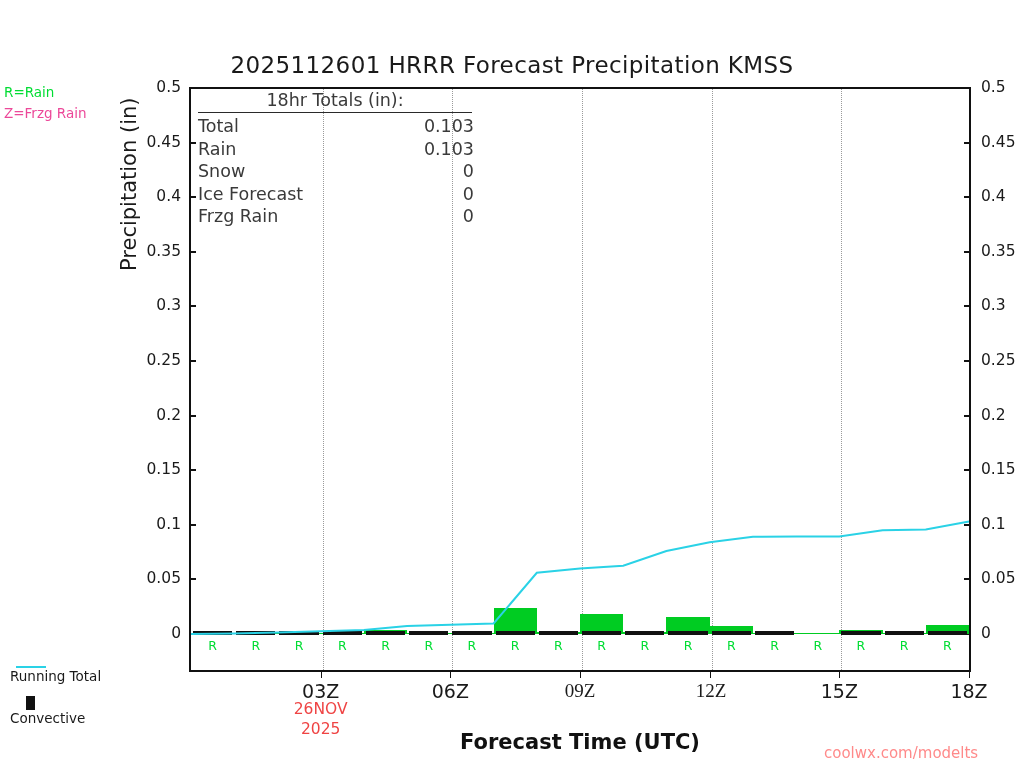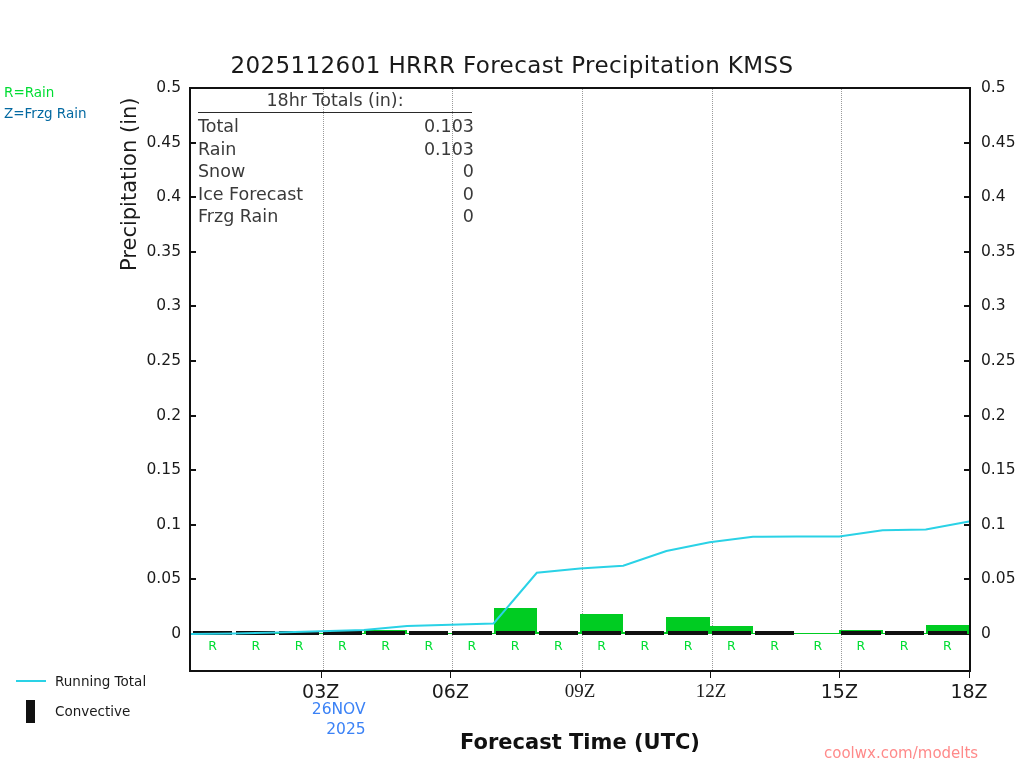--- a/index.html
+++ b/index.html
@@ -92,22 +92,22 @@
     position: absolute;
     font-size: 19px;
     color: #1a1a1a;
     text-align: center;
     width: 90px;
     white-space: nowrap;
   }
   .xtick-sub {
     position: absolute;
     font-size: 15.5px;
-    color: #3b82f6;
-    text-align: right;
+    color: #ef4444;
+    text-align: center;
     width: 90px;
     white-space: nowrap;
   }
   .tick-mark-x {
     position: absolute;
     height: 6px;
     width: 0;
     border-left: 1px solid #111111;
   }
 
@@ -155,21 +155,21 @@
     display: flex;
     justify-content: space-between;
     line-height: 22.6px;
     padding: 0 4px 0 6px;
     white-space: nowrap;
   }
   .stats-row .sv { text-align: right; }
 
   
   .bottom-legend { position: absolute; left: 10px; top: 666px; width: 175px; }
-  .bl-row { display: flex; align-items: center; height: 30px; }
+  .bl-row { display: flex; height: 30px; flex-direction: column; }
   .bl-swatch-line {
     width: 30px; height: 0;
     border-top: 2px solid #2ad2e6;
     margin: 0 9px 0 6px;
   }
   .bl-swatch-bar {
     width: 9px; height: 23px;
     background: #111111;
     margin: 0 20px 0 16px;
   }
@@ -196,21 +196,21 @@
 </style>
 </head>
 <body>
 
 <div id="stage">
 
   <div class="chart-title">2025112601 HRRR Forecast Precipitation KMSS</div>
 
   <div class="ptype-legend">
       <div class="ptype-row" style="color: rgb(0, 221, 51);">R=Rain</div>
-      <div class="ptype-row" style="color: #0369a1;">Z=Frzg Rain</div>
+      <div class="ptype-row" style="color: #ec4899;">Z=Frzg Rain</div>
     </div>
 
   <div class="plot-frame">
     <div class="plot-inner">
         <div class="vgrid" style="left: 131.667px;"></div>
         <div class="vgrid" style="left: 261.333px;"></div>
         <div class="vgrid" style="left: 391px;"></div>
         <div class="vgrid" style="left: 520.667px;"></div>
         <div class="vgrid" style="left: 650.333px;"></div>
       </div>

